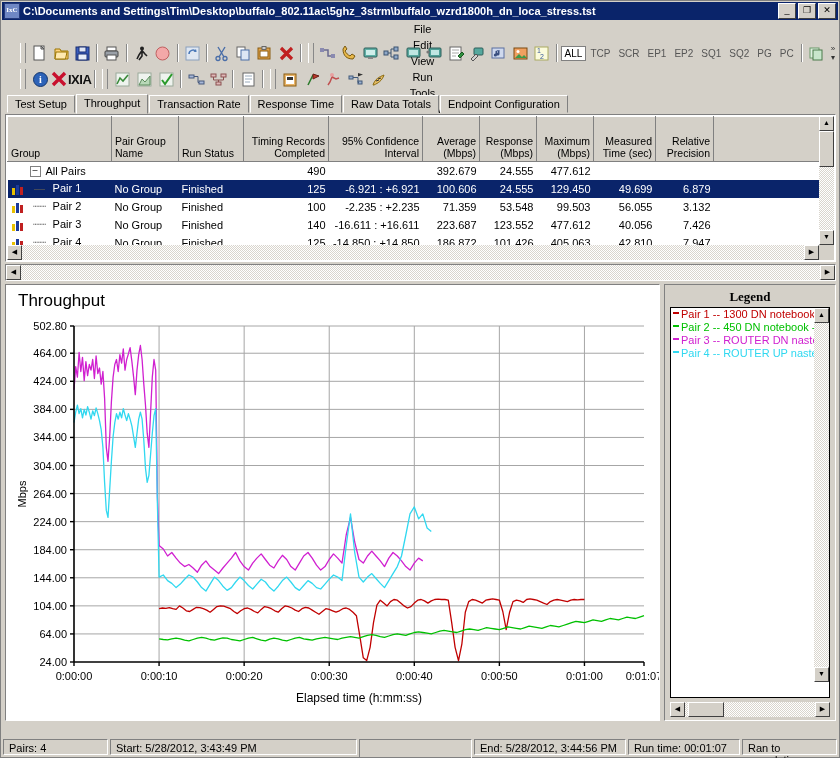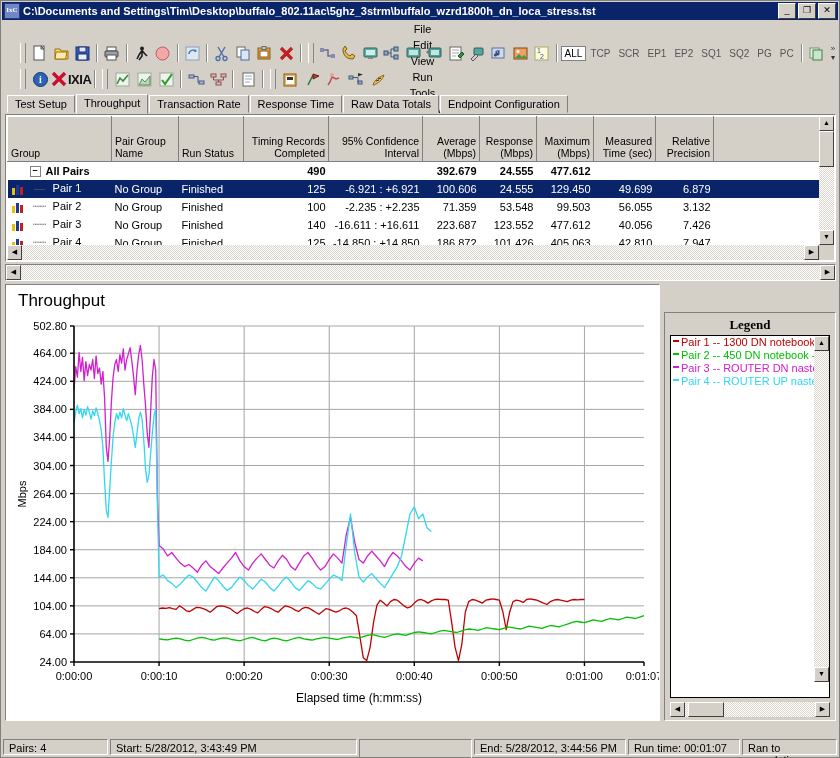--- a/index.html
+++ b/index.html
@@ -71,21 +71,21 @@
   .gridinner{position:absolute;left:1px;top:1px;right:1px;bottom:1px;overflow:hidden;background:#fff;}
   table.grid{border-collapse:collapse;width:812px;table-layout:fixed;font-size:11px;}
   table.grid th{
     background:#d4d0c8;border:1px solid;border-color:#ffffff #808080 #808080 #ffffff;
     font-weight:normal;font-size:10.5px;padding:2px 3px;height:40px;vertical-align:bottom;
     text-align:right;color:#000;
   }
   table.grid th.lft{text-align:left;vertical-align:bottom;}
   table.grid td{padding:1px 3px;font-size:11px;height:16px;color:#000;white-space:nowrap;}
   table.grid td.num{text-align:right;}
-  tr.allpairs td{font-weight:bold;}
+  tr.allpairs td{font-weight:normal;}
   tr.sel td{background:#0a246a;color:#fff;}
   .expander{
     display:inline-block;width:9px;height:9px;border:1px solid #808080;background:#fff;
     font-size:9px;line-height:7px;text-align:center;color:#000;margin-right:5px;vertical-align:middle;
     font-family:"Liberation Sans",sans-serif;
   }
   .baricon{display:inline-block;width:13px;height:12px;vertical-align:middle;}
   .treeline{display:inline-block;width:26px;color:#555;text-align:center;}
 
   
@@ -113,21 +113,21 @@
   }
 
   
   .lower{margin:3px 3px 0 4px;display:flex;height:437px;}
   .chartpanel{
     width:655px;background:#fff;position:relative;box-sizing:border-box;
     border:1px solid;border-color:#808080 #ffffff #ffffff #808080;
   }
   .legendpanel{
     flex:1;margin-left:4px;background:#d4d0c8;position:relative;box-sizing:border-box;
-    border:1px solid;border-color:#808080 #ffffff #ffffff #808080;margin-top:28px;
+    border:1px solid;border-color:#808080 #ffffff #ffffff #808080;
   }
   .legend-title{text-align:center;font-weight:bold;font-size:13px;padding-top:4px;color:#000;font-family:"Liberation Serif",serif;}
   .legend-box{
     position:absolute;left:5px;top:22px;right:5px;bottom:22px;background:#fff;
     border:1px solid #000;overflow:hidden;box-sizing:border-box;
   }
   .legend-item{font-size:11px;white-space:nowrap;padding-left:2px;line-height:13px;}
   .legend-dash{display:inline-block;width:6px;border-top:2px solid currentColor;vertical-align:middle;margin-right:2px;position:relative;top:-2px;}
 
   .chart-title{position:absolute;left:12px;top:6px;font-size:17px;color:#000;font-family:"Liberation Sans",sans-serif;}

